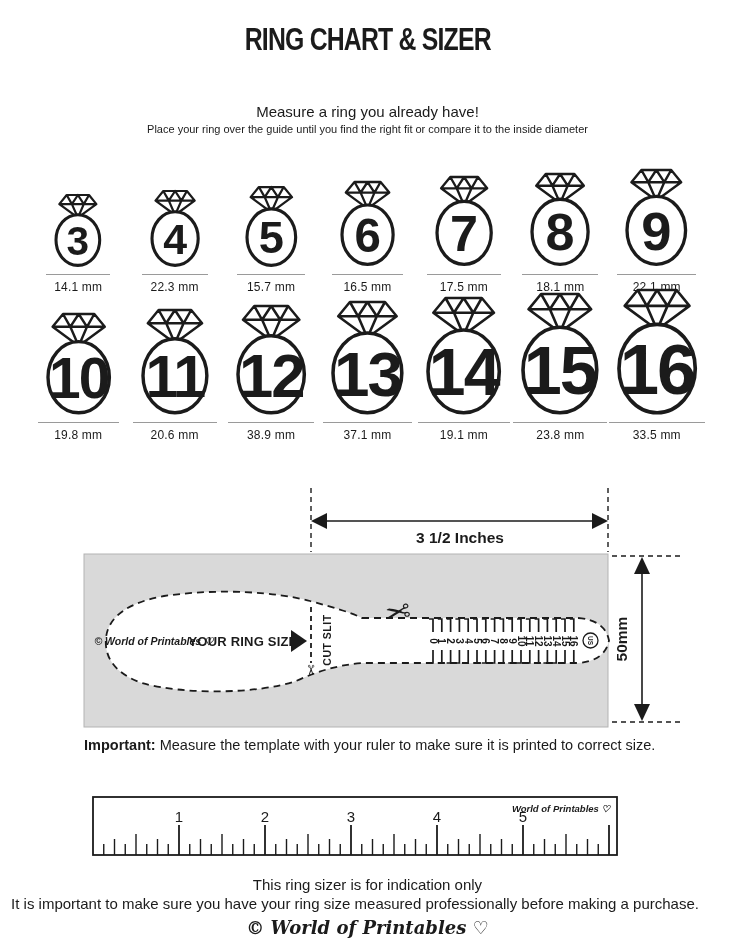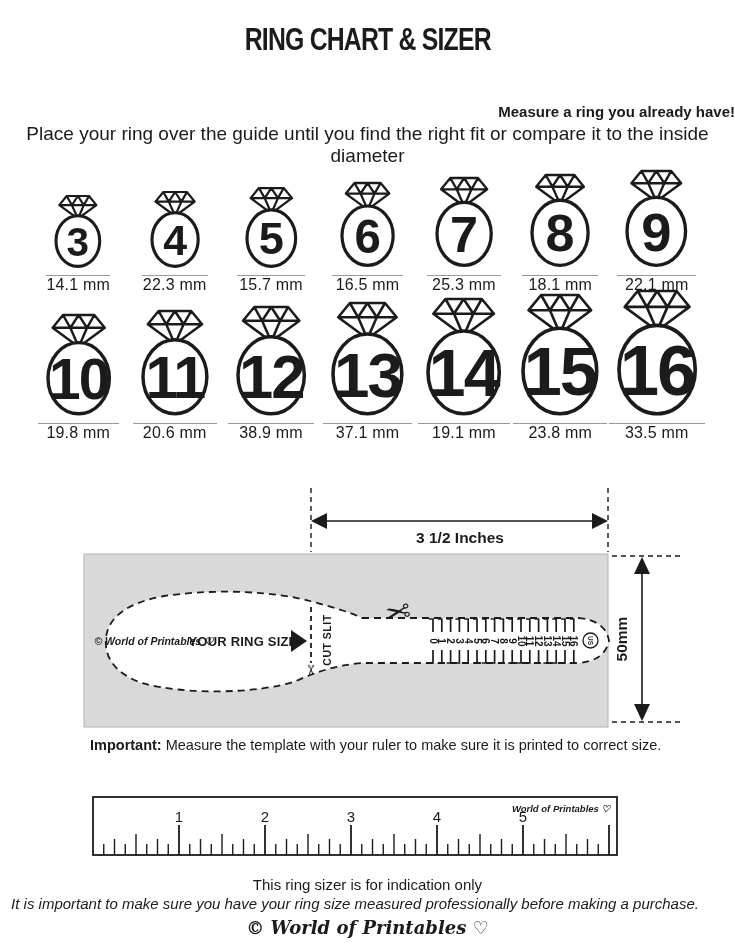--- a/index.html
+++ b/index.html
@@ -2,32 +2,32 @@
 <html><head>
 <meta charset="utf-8">
 <style>
   html,body{margin:0;padding:0;background:#fff;}
   #page{position:relative;width:735px;height:951px;background:#ffffff;overflow:hidden;
         font-family:"Liberation Sans",sans-serif;color:#1b1b1b;}
   .abs{position:absolute;}
   #title{top:22px;left:0;width:735px;text-align:center;font-size:31px;font-weight:700;
          letter-spacing:-1px;white-space:nowrap;}
   #title span{display:inline-block;transform:scaleX(.80);transform-origin:center;}
-  #sub-bold{top:103px;left:0;width:735px;text-align:right;font-size:15px;font-weight:700;}
-  #sub{top:123px;left:0;width:735px;text-align:center;font-size:19px;}
+  #sub-bold{top:103px;left:0;width:735px;text-align:center;font-size:15px;font-weight:400;}
+  #sub{top:123px;left:0;width:735px;text-align:center;font-size:11px;}
   .ring-row{left:30px;width:675px;display:flex;justify-content:space-between;align-items:flex-end;}
   #ring-row-1{top:170px;height:124px;}
   #ring-row-2{top:292px;height:150px;}
   .ring-cell{flex:1 1 0;display:flex;flex-direction:column;align-items:center;}
   .ring-underline{border-top:1px solid #9a9a9a;height:0;margin-top:6px;}
-  .ring-mm{font-size:16px;letter-spacing:.2px;color:#1b1b1b;white-space:nowrap;}
-  #important-note{top:737px;left:84px;width:600px;font-size:14.5px;margin-left:6px;}
+  .ring-mm{font-size:12px;margin-top:5px;letter-spacing:.2px;color:#1b1b1b;white-space:nowrap;}
+  #important-note{top:737px;left:84px;width:600px;font-size:14.5px;}
   #important-note b{font-weight:700;}
   #footer-bold{top:876px;left:0;width:735px;text-align:center;font-size:15px;font-weight:400;}
-  #footer-text{top:895px;left:0;width:710px;text-align:center;font-size:15px;font-style:italic;}
+  #footer-text{top:895px;left:0;width:710px;text-align:center;font-size:15px;}
   #footer-brand{top:917px;left:0;width:735px;text-align:center;font-size:18px;
         font-family:"DejaVu Serif",serif;font-style:italic;font-weight:700;}
   #gfx{top:0;left:0;pointer-events:none;}
   svg text{font-family:"Liberation Sans",sans-serif;fill:#1b1b1b;}
 </style>
 </head>
 <body>
 
 <div id="page">
 
@@ -87,21 +87,21 @@
       <div class="ring-cell">
         <svg width="62.25" height="93.5925" viewBox="0 0 62.25 93.5925">
           <path d="M 8.1 14.3 L 17.3 3.0 L 45.0 3.0 L 54.2 14.3 L 31.1 31.2 Z
                M 8.1 14.3 L 54.2 14.3
                M 17.3 3.0 L 23.7 14.3 L 31.1 3.0 L 38.5 14.3 L 45.0 3.0
                M 23.7 14.3 L 31.1 31.2 M 38.5 14.3 L 31.1 31.2" fill="#fff" stroke="#1b1b1b" stroke-width="2.34" stroke-linejoin="round"></path>
           <ellipse cx="31.125" cy="58.8775" rx="27.125" ry="31.464999999999996" fill="#fff" stroke="#1b1b1b" stroke-width="3.25"></ellipse>
           <text x="31.125" y="59.5068" text-anchor="middle" dominant-baseline="central" font-size="50.343999999999994" font-weight="700" letter-spacing="0">7</text>
         </svg>
         <div class="ring-underline" style="width: 74.25px;"></div>
-        <div class="ring-mm">25.3 mm</div>
+        <div class="ring-mm">17.5 mm</div>
       </div>
       <div class="ring-cell">
         <svg width="64.11000000000001" height="96.62310000000001" viewBox="0 0 64.11000000000001 96.62310000000001">
           <path d="M 8.2 14.7 L 17.7 3.0 L 46.4 3.0 L 55.9 14.7 L 32.1 32.2 Z
                M 8.2 14.7 L 55.9 14.7
                M 17.7 3.0 L 24.4 14.7 L 32.1 3.0 L 39.7 14.7 L 46.4 3.0
                M 24.4 14.7 L 32.1 32.2 M 39.7 14.7 L 32.1 32.2" fill="#fff" stroke="#1b1b1b" stroke-width="2.3659200000000005" stroke-linejoin="round"></path>
           <ellipse cx="32.05500000000001" cy="60.7933" rx="28.055000000000003" ry="32.543800000000005" fill="#fff" stroke="#1b1b1b" stroke-width="3.2860000000000005"></ellipse>
           <text x="32.05500000000001" y="61.444176" text-anchor="middle" dominant-baseline="central" font-size="52.07008000000001" font-weight="700" letter-spacing="0">8</text>
         </svg>

